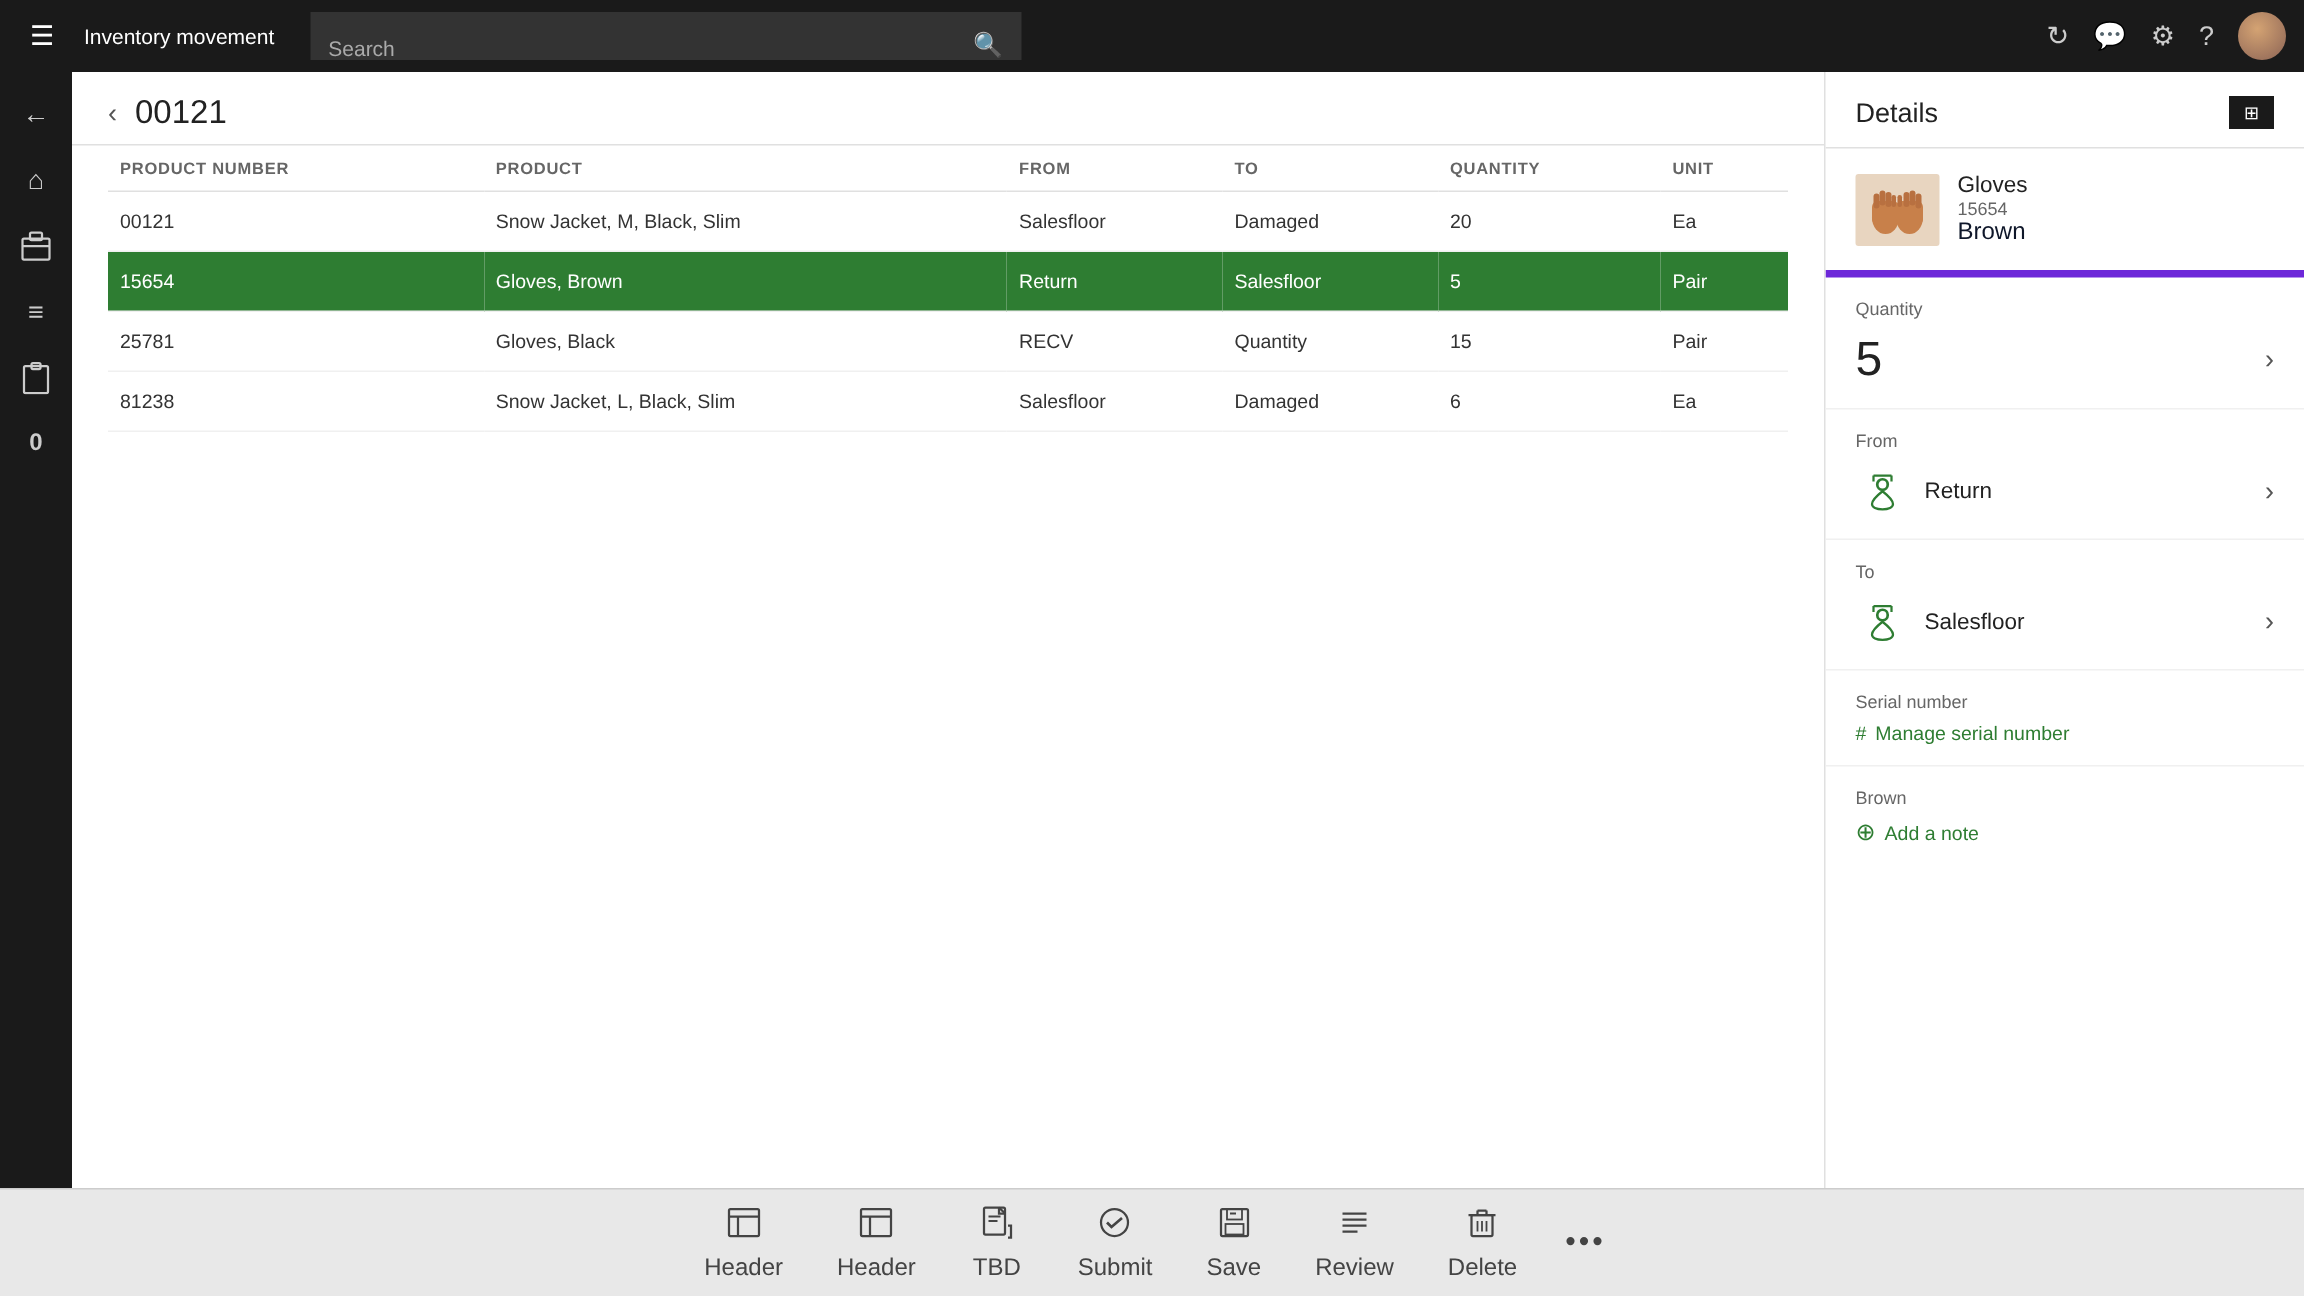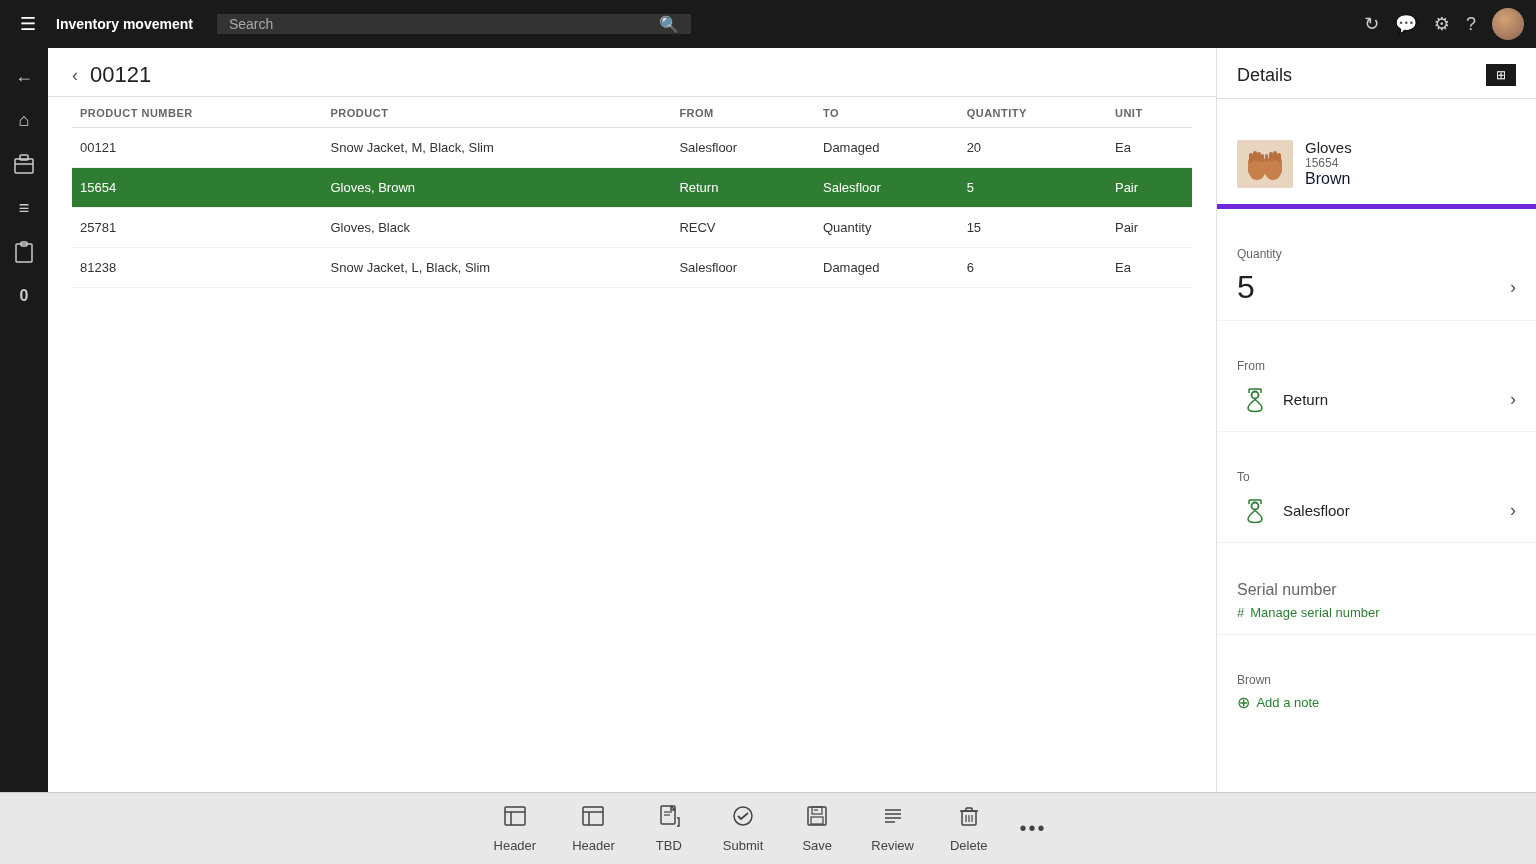--- a/index.html
+++ b/index.html
@@ -10,32 +10,32 @@
       background: #1a1a1a;
       color: #fff;
       height: 48px;
       display: flex;
       align-items: center;
       padding: 0 12px;
       gap: 12px;
       flex-shrink: 0;
     }
     .topbar-menu-icon { font-size: 18px; cursor: pointer; width: 32px; text-align: center; }
-    .topbar-title { font-size: 14px; font-weight: 700; flex: 0 0 auto; margin-right: 12px; }
+    .topbar-title { font-size: 14px; font-weight: 400; flex: 0 0 auto; margin-right: 12px; }
     .topbar-search {
       flex: 1;
       max-width: 474px;
-      height: 20px;
+      height: 32px;
       background: #333;
       border: none;
       color: #ccc;
       padding: 0 12px;
       font-size: 14px;
       display: flex;
-      align-items: center;
+      align-items: flex-end;
       position: relative;
     }
     .topbar-search input {
       background: transparent;
       border: none;
       color: #ccc;
       font-size: 14px;
       outline: none;
       width: 100%;
     }
@@ -141,21 +141,20 @@
 
     
     .details-panel {
       width: 320px;
       background: #fff;
       border-left: 1px solid #e0e0e0;
       display: flex;
       flex-direction: column;
       overflow-y: auto;
       flex-shrink: 0;
-      gap: 24px;
     }
     .details-header {
       display: flex;
       align-items: center;
       justify-content: space-between;
       padding: 16px 20px 12px 20px;
       border-bottom: 1px solid #e0e0e0;
     }
     .details-title { font-size: 18px; font-weight: 300; color: #222; }
     .details-action-btn {
@@ -233,21 +232,21 @@
       display: flex;
       align-items: center;
       justify-content: center;
       font-size: 22px;
       color: #2e7d32;
     }
     .location-name { font-size: 15px; color: #222; flex: 1; }
 
     
     .serial-section { padding: 14px 20px; border-bottom: 1px solid #f0f0f0; }
-    .serial-label { font-size: 16px; color: #666; margin-bottom: 6px; }
+    .serial-label { font-size: 12px; color: #666; margin-bottom: 6px; }
     .serial-link-row { display: flex; align-items: center; gap: 6px; color: #2e7d32; font-size: 13px; cursor: pointer; }
 
     
     .notes-section { padding: 14px 20px; }
     .notes-label { font-size: 12px; color: #666; margin-bottom: 6px; }
     .notes-link-row { display: flex; align-items: center; gap: 6px; color: #2e7d32; font-size: 13px; cursor: pointer; }
 
     
     .bottom-toolbar {
       height: 72px;
@@ -268,21 +267,21 @@
       padding: 0 18px;
       height: 100%;
       cursor: pointer;
       background: none;
       border: none;
       color: #333;
       font-size: 11px;
       min-width: 72px;
     }
     .toolbar-btn .tb-icon { font-size: 22px; color: #444; }
-    .toolbar-btn .tb-label { font-size: 13px; color: #444; }
+    .toolbar-btn .tb-label { font-size: 16px; color: #444; }
     .toolbar-btn-more {
       display: flex;
       flex-direction: column;
       align-items: center;
       justify-content: center;
       padding: 0 14px;
       height: 100%;
       cursor: pointer;
       background: none;
       border: none;

